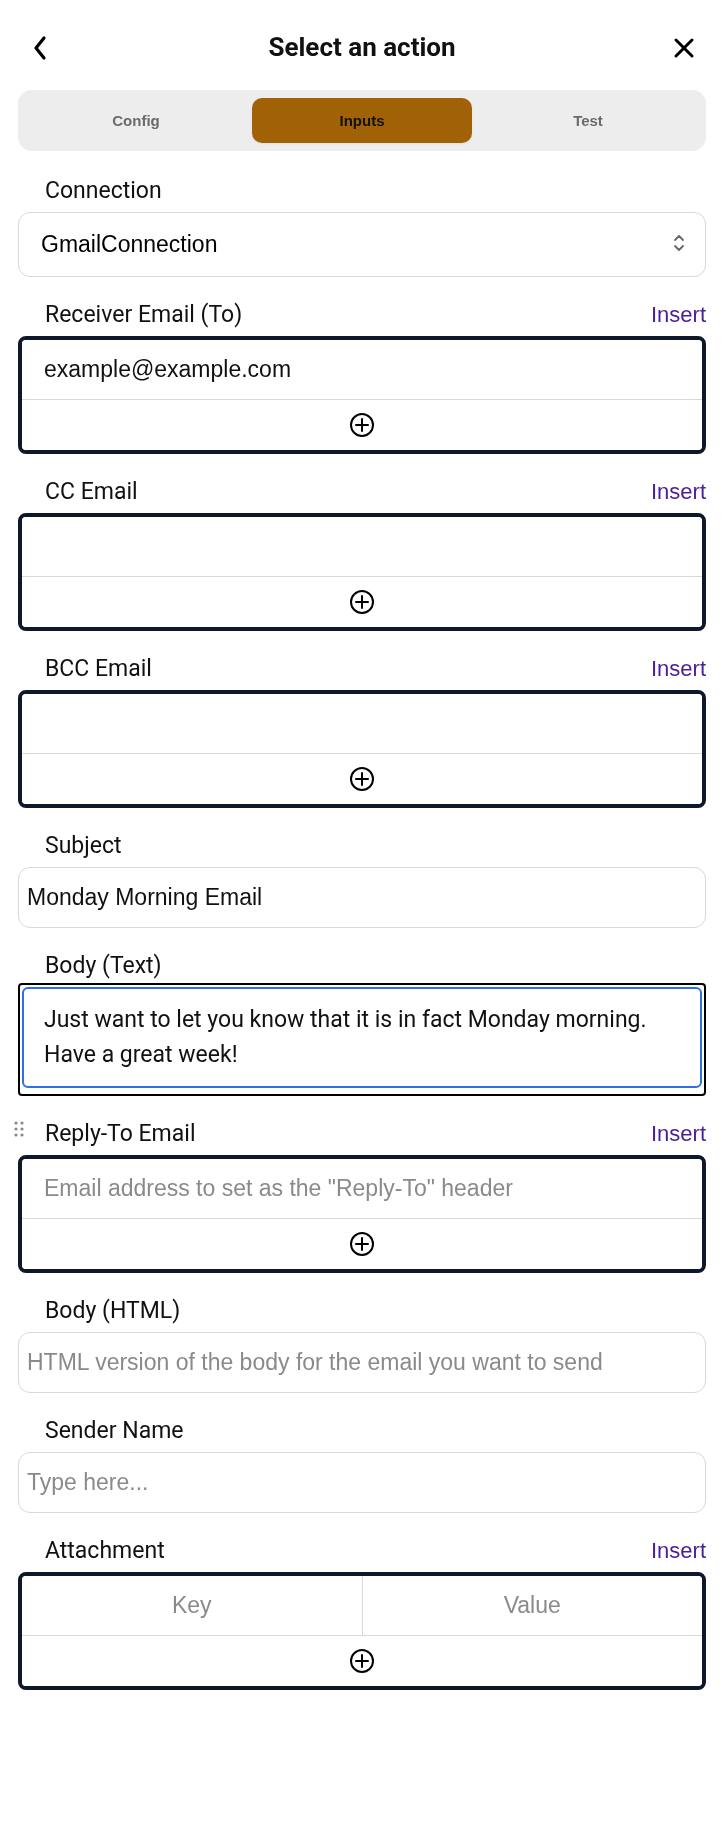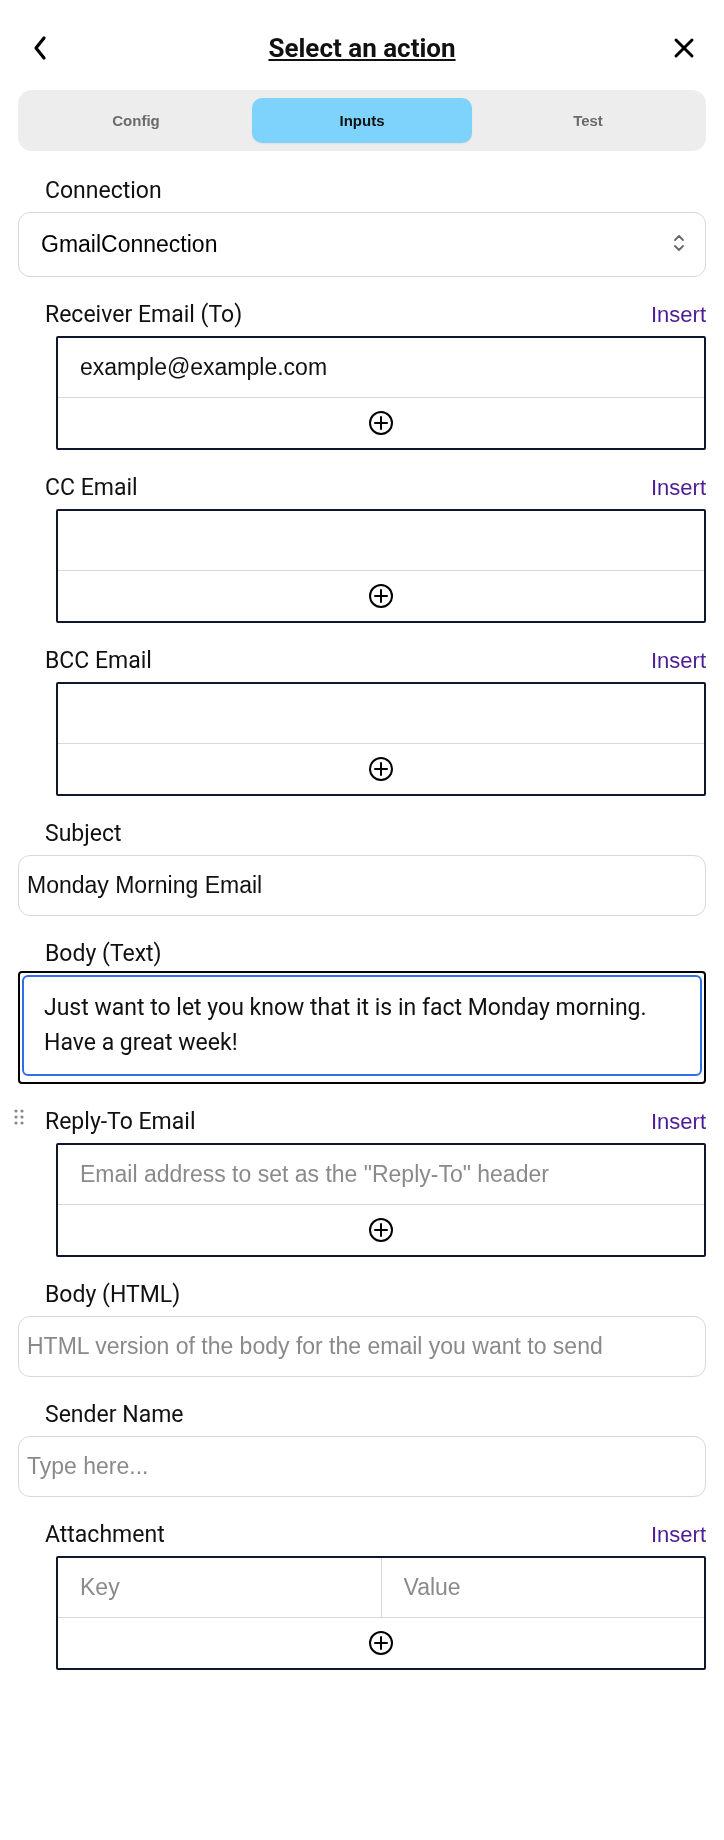--- a/index.html
+++ b/index.html
@@ -5,24 +5,22 @@
   * { box-sizing: border-box; margin: 0; padding: 0; }
   html, body { width: 724px; height: 1840px; }
   body {
     font-family: -apple-system, BlinkMacSystemFont, "Segoe UI", Roboto, Helvetica, Arial, sans-serif;
     background: #fff;
     color: #111;
     padding: 18px;
   }
   .header {
     display: flex;
-    align-items: center;
     justify-content: space-between;
     padding: 14px 6px 26px 6px;
-    text-decoration: underline;
   }
   .header-title {
     font-size: 26px;
     font-weight: 700;
     text-align: center;
     flex: 1;
   }
   .icon-btn {
     width: 32px;
     height: 32px;
@@ -48,21 +46,21 @@
     padding: 14px 0;
     font-size: 15px;
     font-weight: 600;
     color: #6b6b6b;
     border-radius: 10px;
     cursor: pointer;
     border: none;
     background: transparent;
   }
   .tab.active {
-    background: #7dd3fc;
+    background: #a16207;
     color: #111;
     box-shadow: 0 1px 2px rgba(0,0,0,0.06);
   }
   .section { margin-bottom: 24px; }
   .label-row {
     display: flex;
     align-items: baseline;
     justify-content: space-between;
     margin-bottom: 8px;
   }
@@ -95,24 +93,23 @@
     text-align: left;
   }
   .select-caret {
     position: absolute;
     right: 20px;
     top: 50%;
     transform: translateY(-50%);
     color: #666;
   }
   .stack {
-    border: 2px solid #0f172a;
-    border-radius: 2px;
+    border: 4px solid #0f172a;
+    border-radius: 8px;
     overflow: hidden;
-    margin-left: 38px;
   }
   .stack .row {
     border-bottom: 1px solid #d8d8d8;
   }
   .stack .row:last-child { border-bottom: none; }
   .text-input {
     width: 100%;
     border: none;
     outline: none;
     padding: 16px 22px;
@@ -158,20 +155,21 @@
     outline: none;
     font-family: inherit;
     color: #111;
     background: #fff;
   }
   .kv-row {
     display: flex;
   }
   .kv-row .text-input {
     border-right: 1px solid #d8d8d8;
+    text-align: center;
   }
   .kv-row .text-input:last-child { border-right: none; }
   .drag-handle {
     position: absolute;
     left: -4px;
     top: 0;
     color: #888;
   }
   .reply-section { position: relative; }
 </style>

